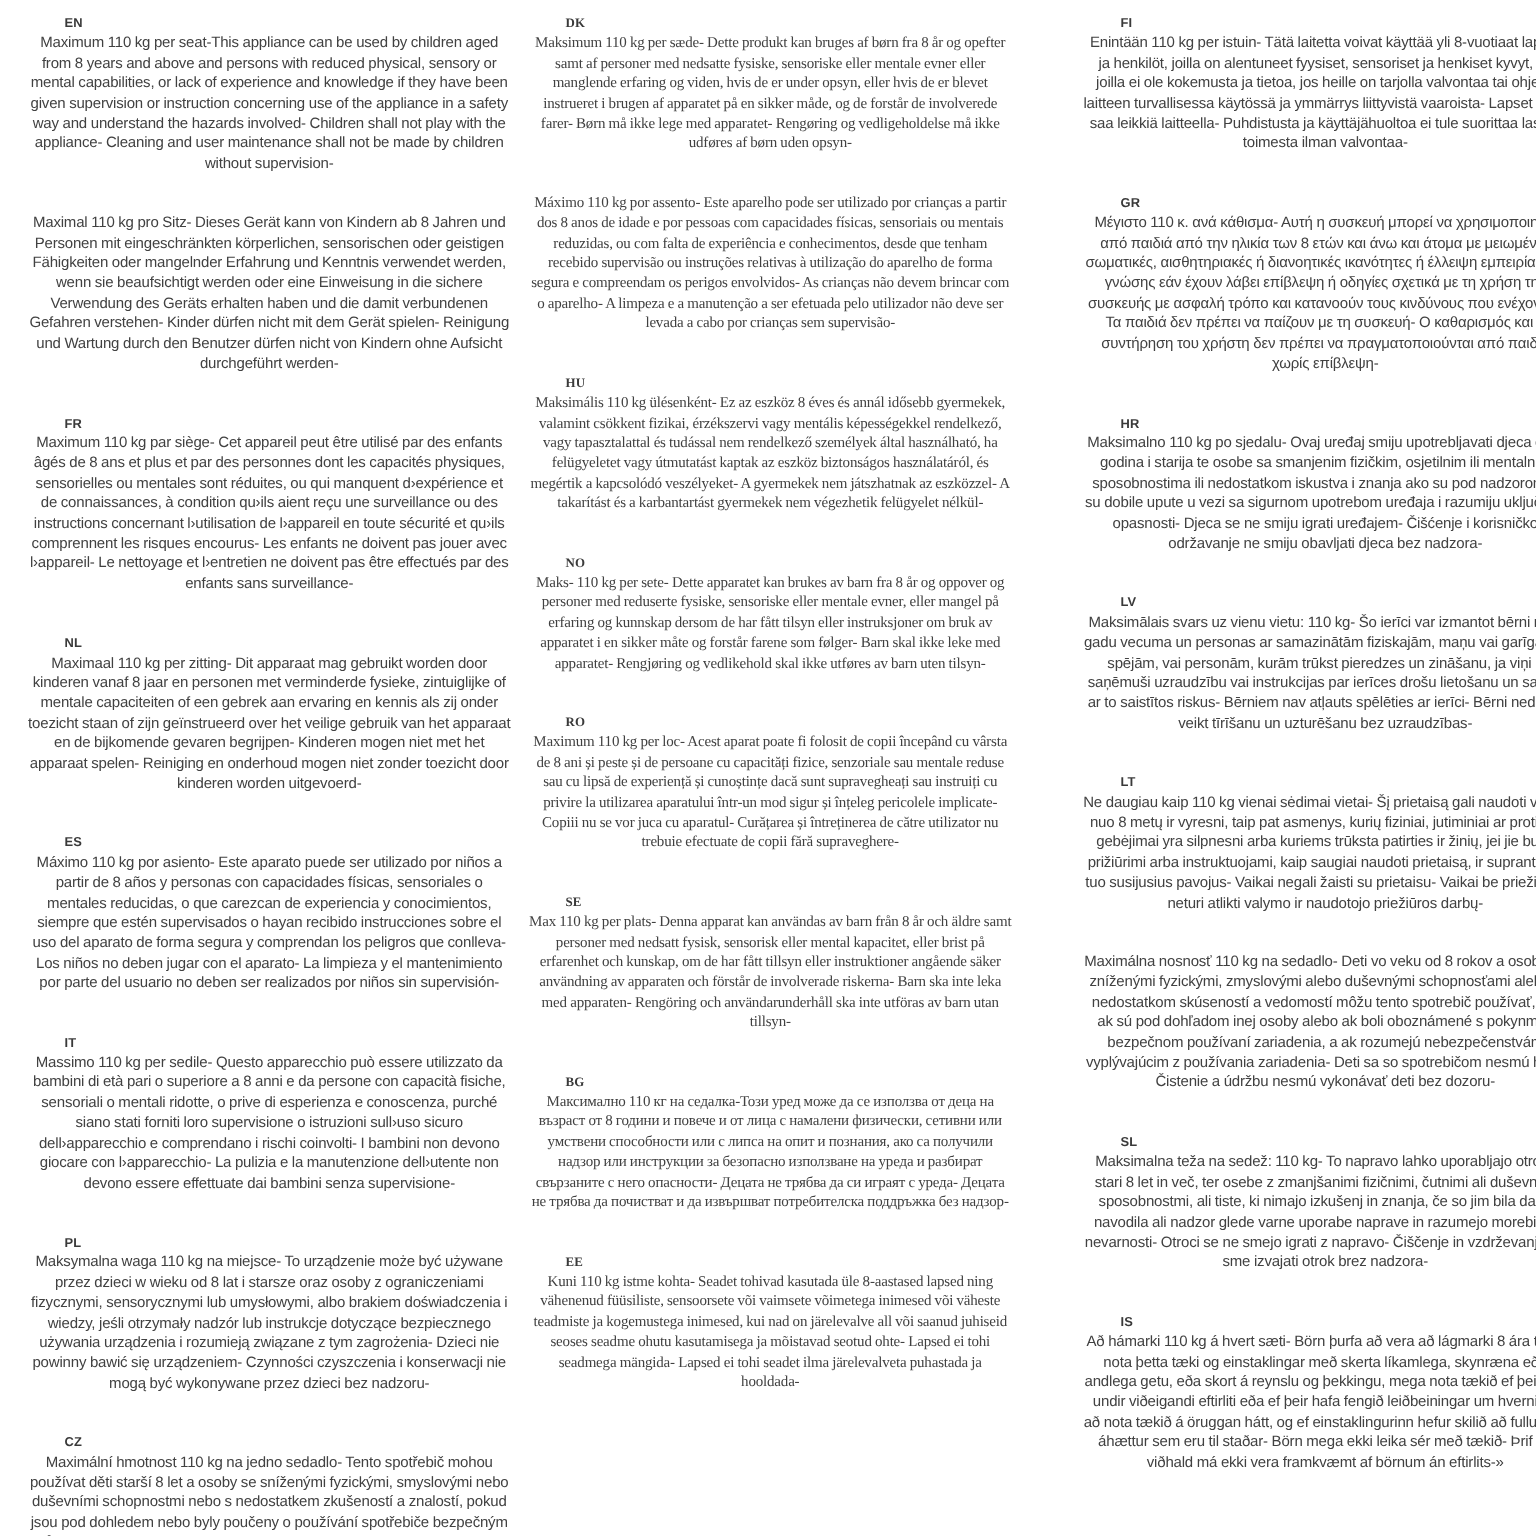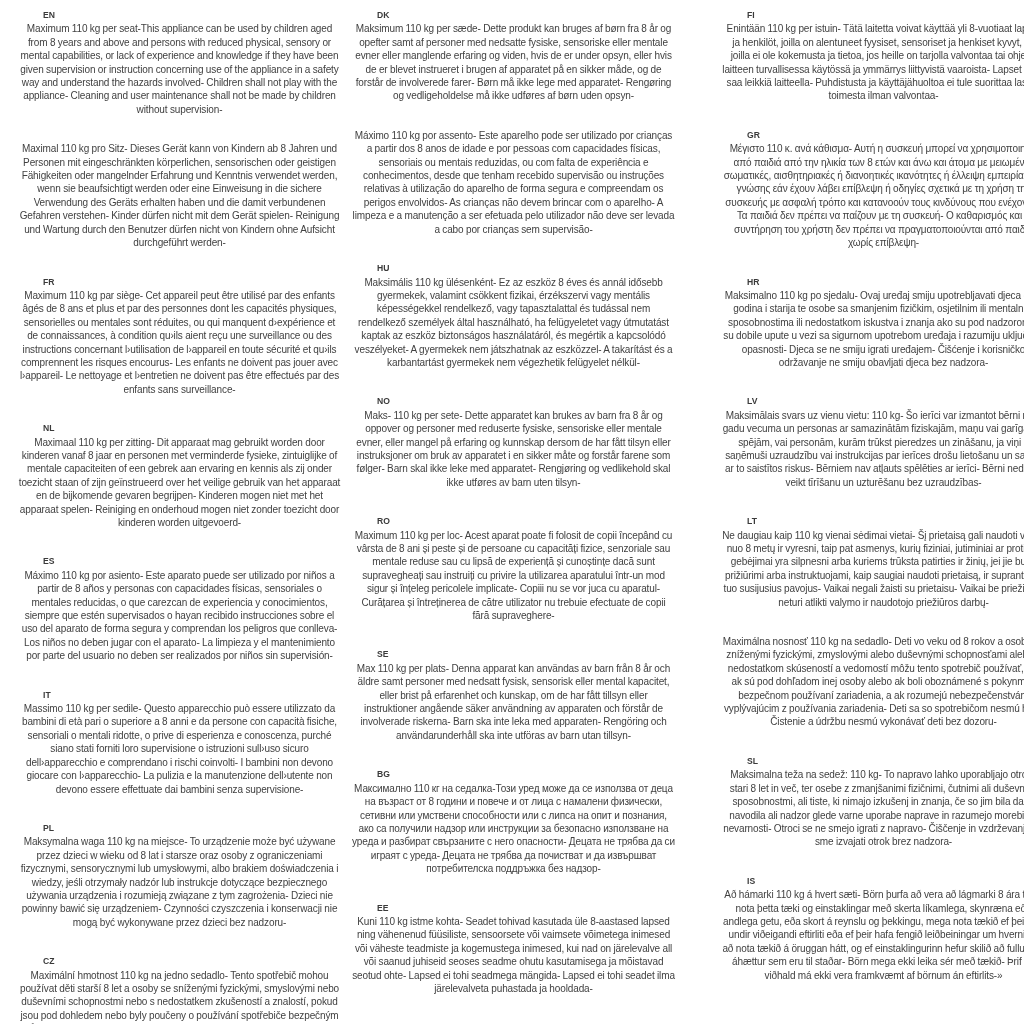--- a/index.html
+++ b/index.html
@@ -18,21 +18,21 @@
     position: absolute;
     inset: 0;
     background: #ffffff;
   }
   .col {
     position: absolute;
     top: 9px;
     width: 323px;
   }
   .col-1 { left: 18px; }
-  .col-2 { left: 352px; }
+  .col-2 { left: 352px; font-family: Liberation Serif, serif; }
   .col-3 { left: 722px; }
   .block {
     margin-bottom: 26px;
   }
   .lang-code {
     font-size: 8.6px;
     font-weight: 600;
     color: #3a3a3a;
     line-height: 13.4px;
     letter-spacing: 0.1px;

